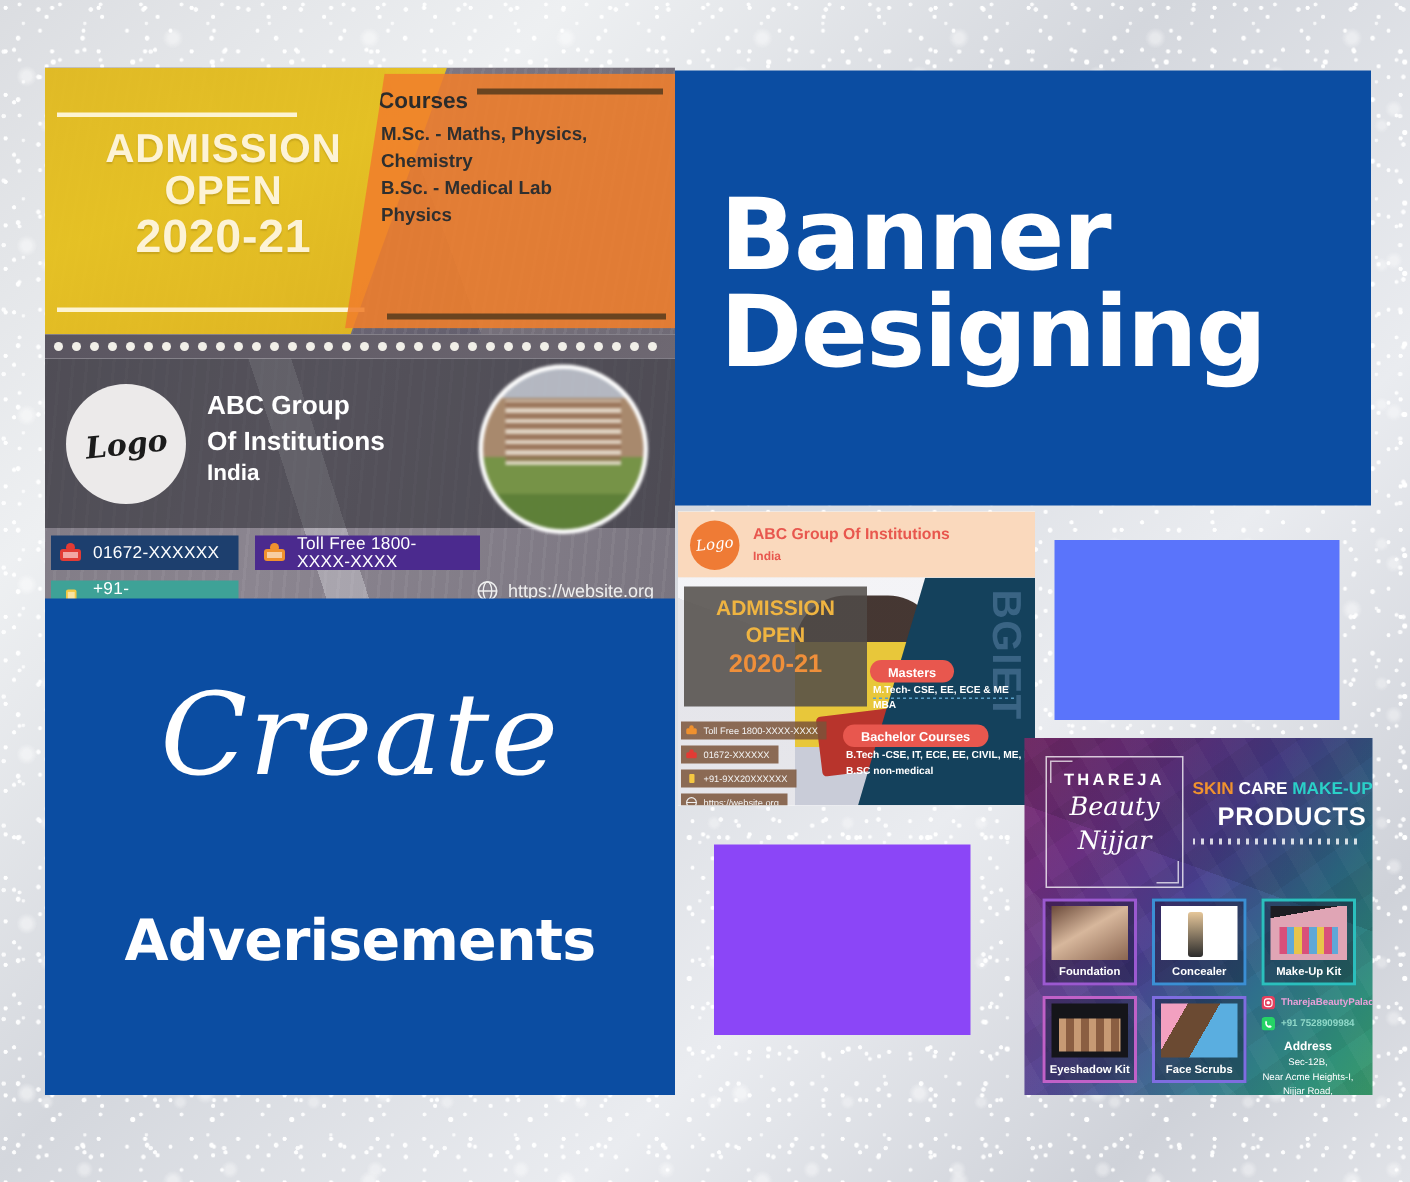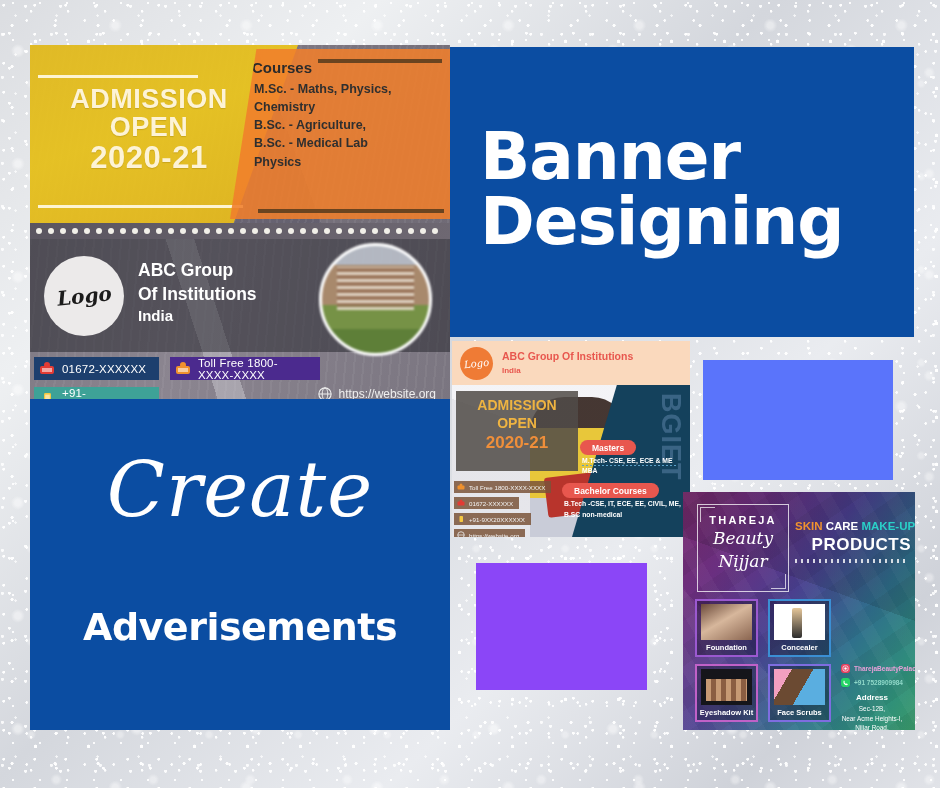--- a/index.html
+++ b/index.html
@@ -405,21 +405,20 @@
     </div>
 
     <div class="b1-orange">
       <div class="b1-courses-hd">
         <span>Courses</span>
         <span class="rule"></span>
       </div>
       <div class="b1-courses-list">
         <div>M.Sc. - Maths, Physics,</div>
         <div>Chemistry</div>
-        <div>B.Sc. - Agriculture,</div>
         <div>B.Sc. - Medical Lab</div>
         <div>Physics</div>
       </div>
       <div class="b1-orange-rule"></div>
     </div>
   </div>
 
   <div class="b1-dots">
     <span></span>
       <span></span>
@@ -605,20 +604,24 @@
   <div class="bt-dots"></div>
 
   <div class="bt-card c1">
     <div class="thumb"></div>
     <div class="lbl">Foundation</div>
   </div>
   <div class="bt-card c2">
     <div class="thumb"></div>
     <div class="lbl">Concealer</div>
   </div>
+  <div class="bt-card c3">
+    <div class="thumb"></div>
+    <div class="lbl">Make-Up Kit</div>
+  </div>
   <div class="bt-card c4">
     <div class="thumb"></div>
     <div class="lbl">Eyeshadow Kit</div>
   </div>
   <div class="bt-card c5">
     <div class="thumb"></div>
     <div class="lbl">Face Scrubs</div>
   </div>
 
   <div class="bt-social">

